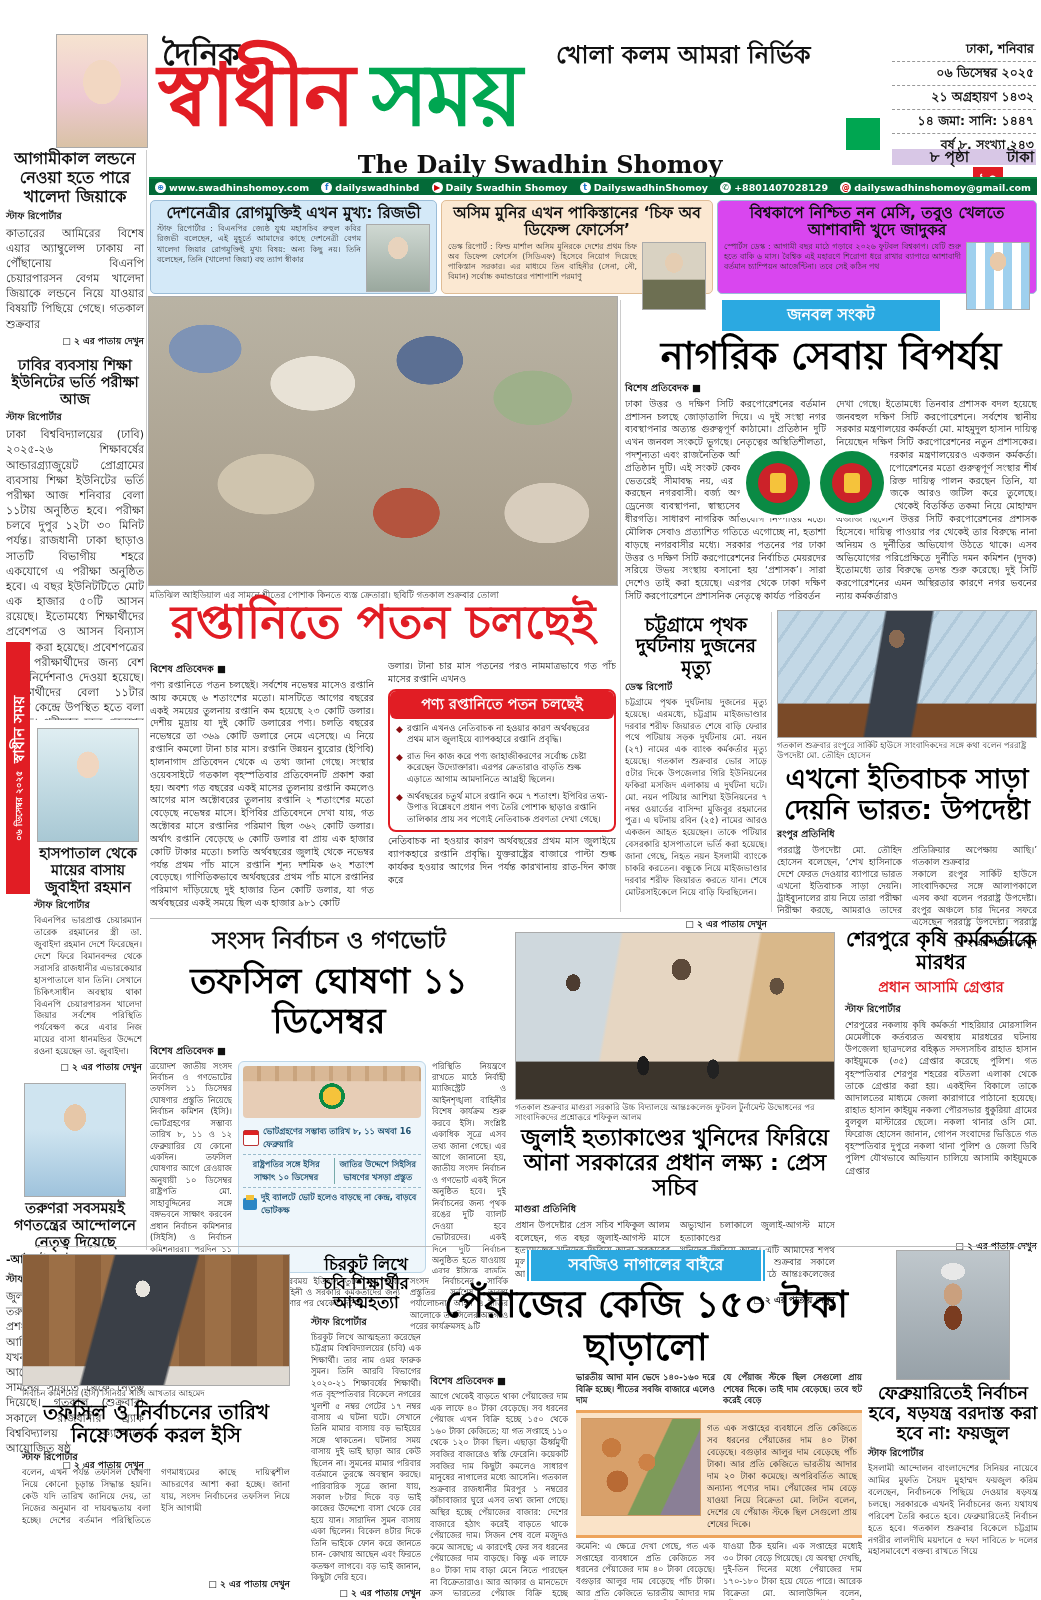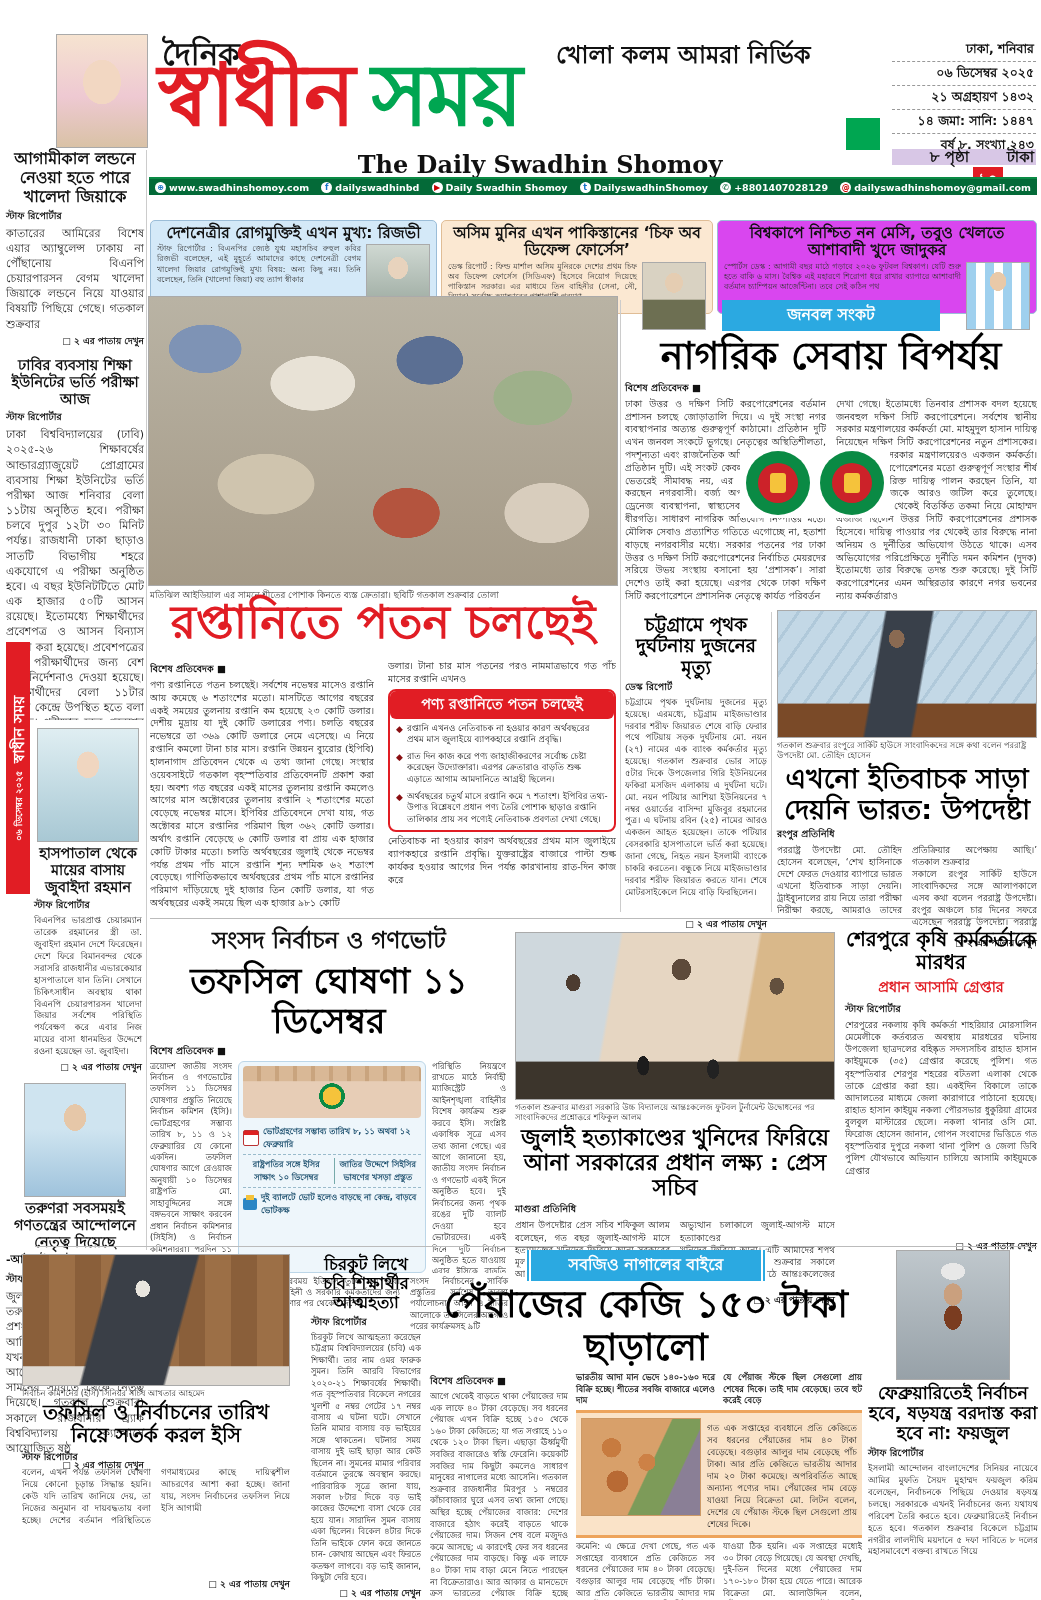--- a/index.html
+++ b/index.html
@@ -36,21 +36,21 @@
   .price .amt{background:#e11d24;color:#fff;padding:0 5px;margin-top:45px;}
   .contactbar{left:149px;top:177px;width:888px;height:18px;background:#046a38;color:#fff;
       display:flex;align-items:center;justify-content:space-between;font-size:9.5px;font-weight:bold;
       padding:0 6px;box-sizing:border-box;border-top:2px solid #0a8a44;}
   .citem{display:flex;align-items:center;gap:3px;white-space:nowrap;}
   .ci{display:inline-flex;width:11px;height:11px;border-radius:50%;background:#fff;color:#046a38;
       font-size:8px;align-items:center;justify-content:center;font-weight:bold;}
   .ci.red{color:#c00;} .ci.blue{color:#1673c7;}
 
   
-  .teaser{border-radius:5px;border:1px solid #9bbdd8;box-sizing:border-box;padding:4px 6px;margin-top:20px;}
+  .teaser{border-radius:5px;border:1px solid #9bbdd8;box-sizing:border-box;padding:4px 6px;}
   .t1{left:150px;top:200px;width:287px;height:94px;background:#d4e9f8;}
   .t2{left:441px;top:200px;width:272px;height:94px;background:#fbe8d2;border-color:#e0bd96;}
   .t3{left:717px;top:200px;width:320px;height:94px;background:#d946ef;}
   .t-title{font-weight:bold;font-size:15.5px;text-align:center;line-height:1.12;}
   .t-flex{display:flex;gap:5px;margin-top:2px;}
   .t-body{font-size:7.8px;line-height:1.3;color:#333;flex:1;}
   .t-photo{width:62px;height:66px;flex:0 0 62px;}
   .p-rizvi{background:radial-gradient(18px 20px at 50% 35%,#e8d3bd 0 55%,transparent 56%),linear-gradient(#cfd8d2,#9aa89e);}
   .p-munir{background:radial-gradient(16px 18px at 50% 30%,#e5cdb2 0 55%,transparent 56%),linear-gradient(#d9d2c2 55%,#6d6f52 56%);}
   .p-messi{background:radial-gradient(15px 17px at 50% 28%,#e9c9a8 0 55%,transparent 56%),
@@ -387,21 +387,21 @@
   <div class="abs sched">
     <div class="sched-k">সংসদ নির্বাচন ও গণভোট</div>
     <div class="hl sched-h">তফসিল ঘোষণা ১১ ডিসেম্বর</div>
     <div class="byl">বিশেষ প্রতিবেদক ■</div>
     <div class="sched-cols">
       <div class="sc1 body jt ov" style="height:212px;">ত্রয়োদশ জাতীয় সংসদ নির্বাচন ও গণভোটের তফসিল ১১ ডিসেম্বর ঘোষণার প্রস্তুতি নিয়েছে নির্বাচন কমিশন (ইসি)। ভোটগ্রহণের সম্ভাব্য তারিখ ৮, ১১ ও ১২ ফেব্রুয়ারির যে কোনো একদিন। তফসিল ঘোষণার আগে রেওয়াজ অনুযায়ী ১০ ডিসেম্বর রাষ্ট্রপতি মো. সাহাবুদ্দিনের সঙ্গে বঙ্গভবনে সাক্ষাৎ করবেন প্রধান নির্বাচন কমিশনার (সিইসি) ও নির্বাচন কমিশনাররা। পরদিন ১১ ডিসেম্বর জাতির উদ্দেশে ভাষণ দেওয়ার মধ্য দিয়ে তফসিল ঘোষণা করবেন সিইসি এএমএম নাসির উদ্দিন। ইতোমধ্যে সিইসির ভাষণের খসড়া তৈরি হয়েছে। ভাষণে মহান মুক্তিযুদ্ধ</div>
       <div class="info">
         <div class="parl"></div>
         <div class="irow">
           <span class="ic-cal"></span>
-          <span>ভোটগ্রহণের সম্ভাব্য তারিখ ৮, ১১ অথবা ১২ ফেব্রুয়ারি</span>
+          <span>ভোটগ্রহণের সম্ভাব্য তারিখ ৮, ১১ অথবা 16 ফেব্রুয়ারি</span>
         </div>
         <div class="irow split">
           <span class="cell">রাষ্ট্রপতির সঙ্গে ইসির সাক্ষাৎ ১০ ডিসেম্বর</span>
           <span class="cell">জাতির উদ্দেশে সিইসির ভাষণের খসড়া প্রস্তুত</span>
         </div>
         <div class="irow">
           <span class="ic-bal"></span>
           <span>দুই ব্যালটে ভোট হলেও বাড়ছে না কেন্দ্র, বাড়বে ভোটকক্ষ</span>
         </div>
       </div>

